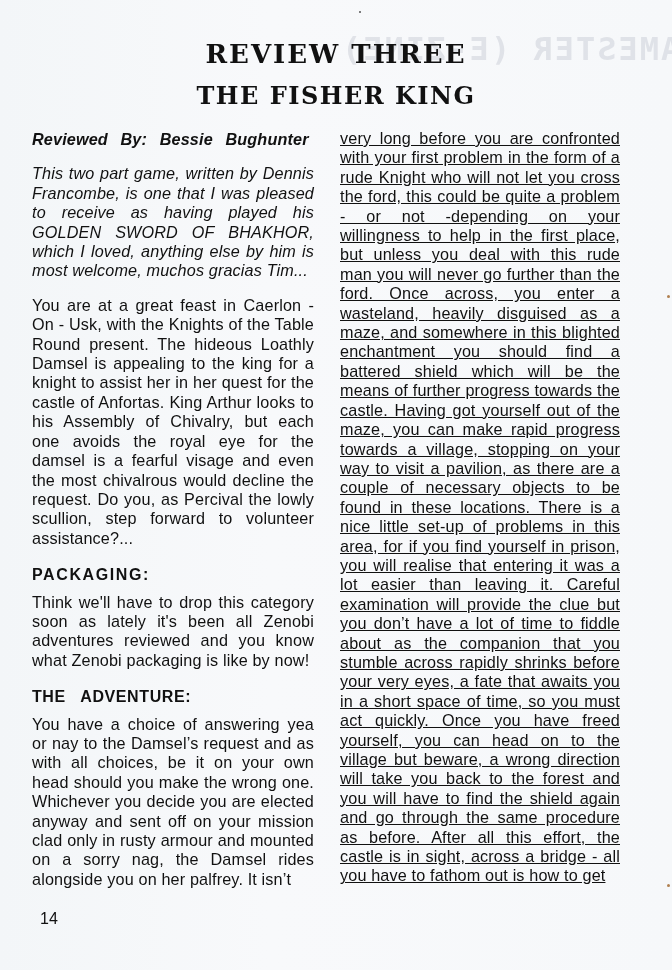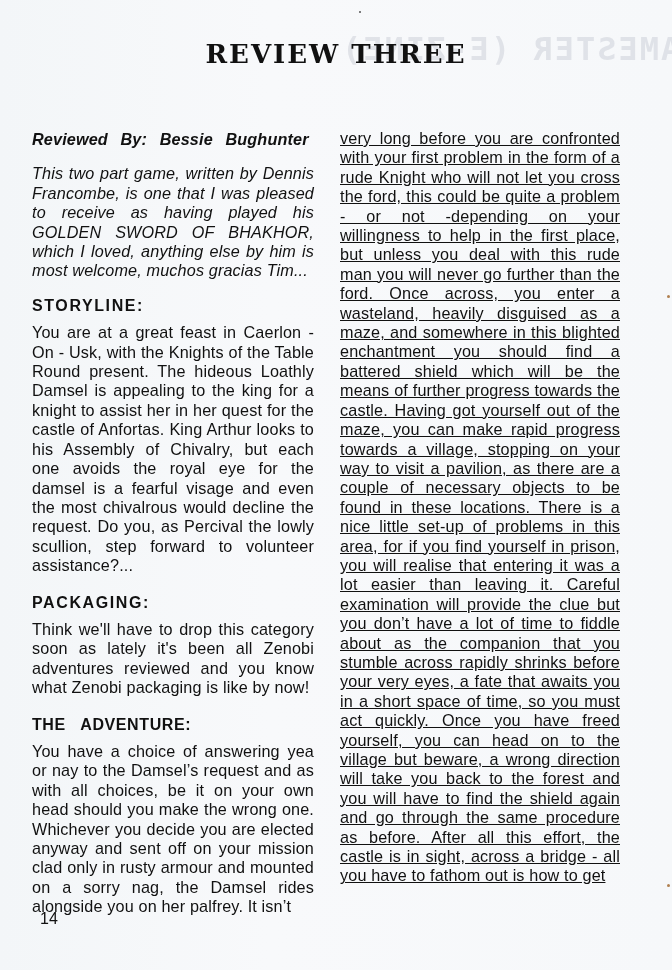--- a/index.html
+++ b/index.html
@@ -109,28 +109,28 @@
   </style>
 </head>
 <body>
 
 <div class="page">
 
   <div class="bleed bleed-header">GAMESTER (E-ZINE)</div>
 
   <div class="header">
     <h1 class="title">REVIEW THREE</h1>
+    <h2 class="subtitle">THE FISHER KING</h2>
   </div>
 
   <div class="col col-left">
     <p class="byline">Reviewed By: Bessie Bughunter</p>
     <p class="intro">This two part game, written by Dennis Francombe, is one that I was pleased to receive as having played his GOLDEN SWORD OF BHAKHOR, which I loved, anything else by him is most welcome, muchos gracias Tim...</p>
 
     <div>
-      <p class="section-heading">STORYLINE:</p>
       <p class="section-body">You are at a great feast in Caerlon - On - Usk, with the Knights of the Table Round present. The hideous Loathly Damsel is appealing to the king for a knight to assist her in her quest for the castle of Anfortas. King Arthur looks to his Assembly of Chivalry, but each one avoids the royal eye for the damsel is a fearful visage and even the most chivalrous would decline the request. Do you, as Percival the lowly scullion, step forward to volunteer assistance?...</p>
     </div>
 
     <div>
       <p class="section-heading">PACKAGING:</p>
       <p class="section-body">Think we'll have to drop this category soon as lately it's been all Zenobi adventures reviewed and you know what Zenobi packaging is like by now!</p>
     </div>
 
     <div>
       <p class="section-heading" style="word-spacing:10px;letter-spacing:0.6px;">THE ADVENTURE:</p>

